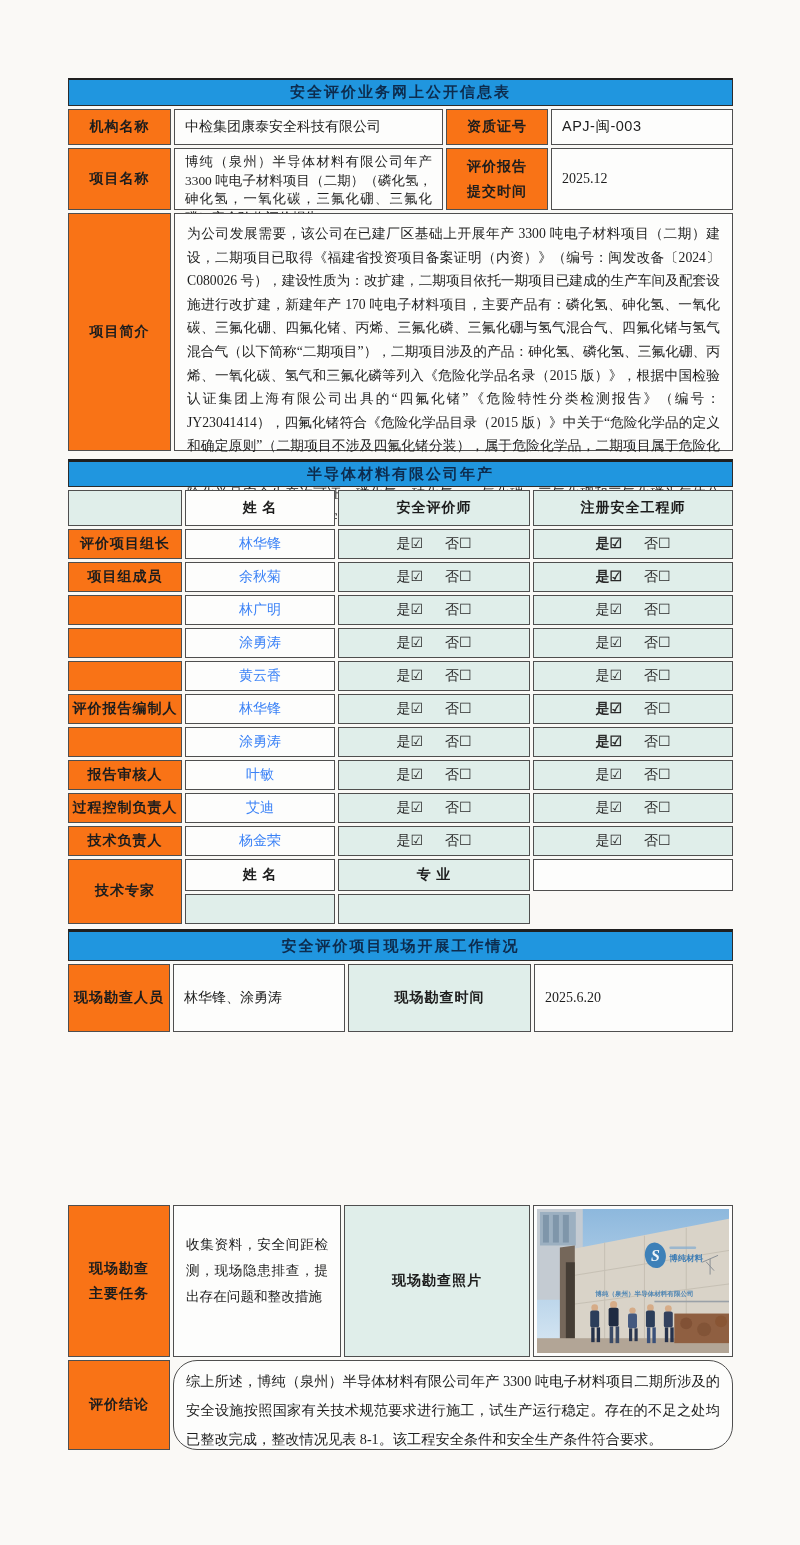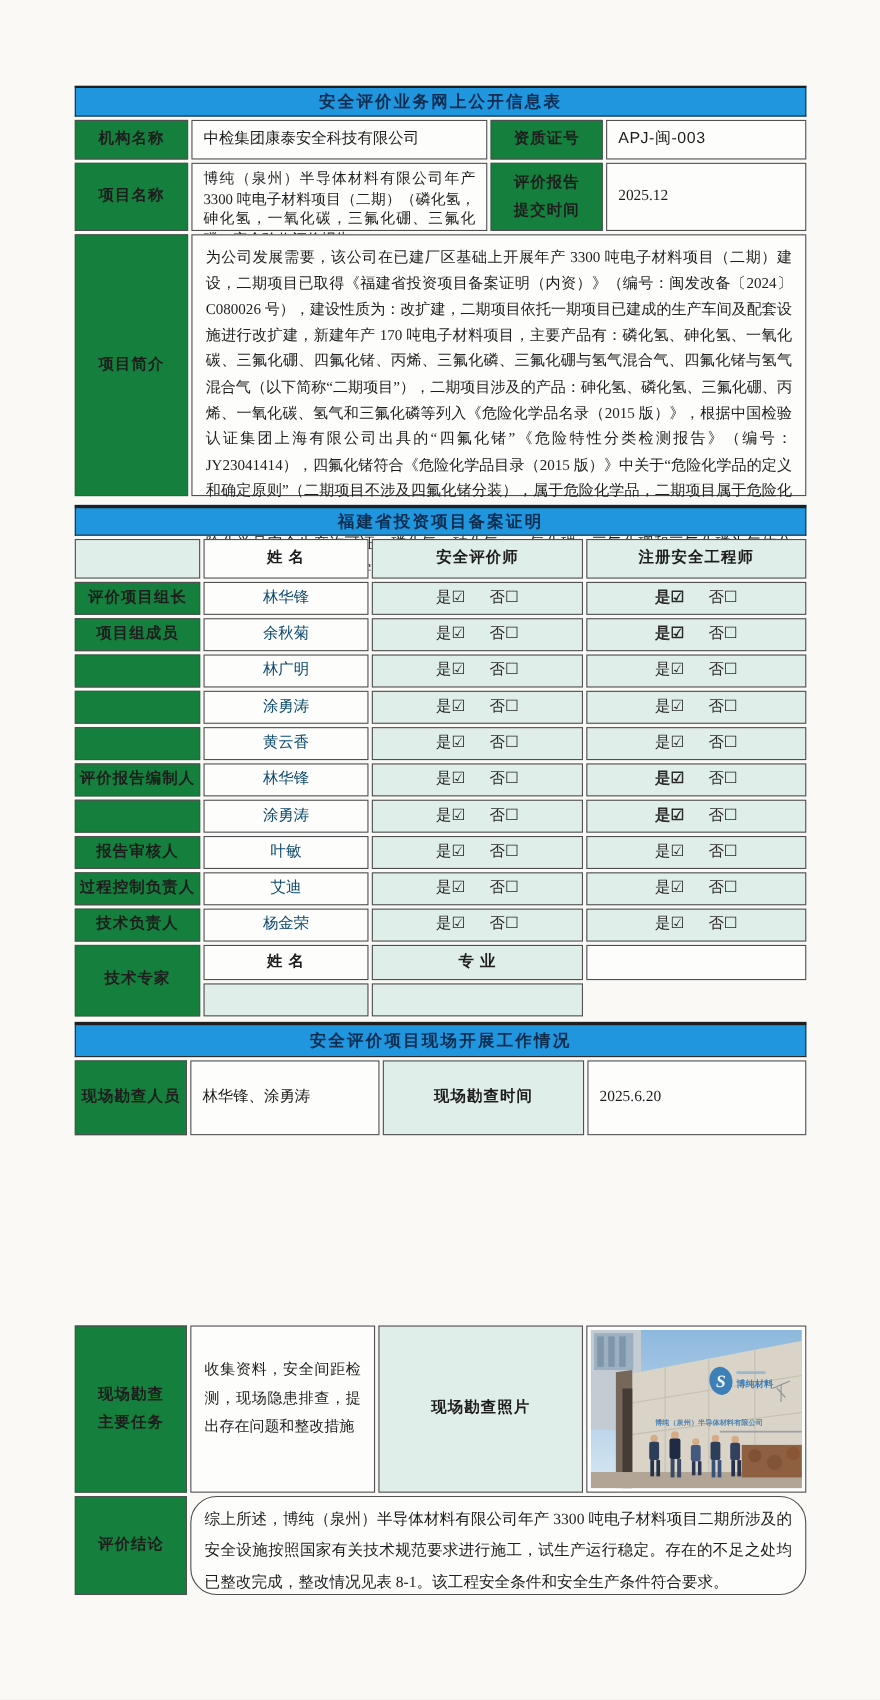--- a/index.html
+++ b/index.html
@@ -21,38 +21,38 @@
     display:flex;align-items:center;justify-content:center;
     font-weight:bold;font-size:15px;color:#0d2c4e;letter-spacing:2px;
   }
   .sec2 .hdrbar,.sec3 .hdrbar{border-top-width:3px;}
 
   .c{
     border:1px solid #4f4f4f;background:#fdfdfc;
     display:flex;align-items:center;justify-content:center;
     font-size:14px;line-height:1.35;
   }
-  .c.light{background:#15803d;}
+  .c.light{background:#f97316;}
   .c.teal{background:#e0eeea;}
   .c.label{font-weight:bold;letter-spacing:1px;}
   .c.vleft{justify-content:flex-start;padding:0 10px;}
   .c.txt{display:block;text-align:justify;}
   .c.col2span{grid-column:2/5;}
   .two-line{flex-direction:column;line-height:1.8;}
 
   .projname{padding:4px 10px;font-size:13.4px;line-height:18.5px;}
   .intro{padding:8px 12px;font-size:13.7px;line-height:23.6px;}
   .tasks{padding:26px 12px;font-size:13.6px;line-height:26px;}
   .conclusion{padding:6px 12px;font-size:14.2px;line-height:29px;border-radius:24px;}
   .sans{font-family:"Liberation Sans","DejaVu Sans",sans-serif;font-size:14.5px;letter-spacing:.5px;}
 
   .chk{gap:22px;color:#2a2a2a;}
   .chk span{white-space:nowrap;font-size:14px;}
   .chk .hv{font-weight:bold;}
-  .namecell{color:#0c4a6e;}
+  .namecell{color:#3b82f6;}
 
   .expert-label{grid-row:span 2;}
 
   .photo-cell{padding:3px;background:#fdfdfc;}
   .photo-cell svg{display:block;width:100%;height:100%;}
 </style>
 </head>
 <body>
 
 <div class="page">
@@ -71,21 +71,21 @@
       <span>评价报告</span>
       <span>提交时间</span>
     </div>
     <div class="c vleft">2025.12</div>
 
     <div class="c light label">项目简介</div>
     <div class="c txt intro col2span">为公司发展需要，该公司在已建厂区基础上开展年产 3300 吨电子材料项目（二期）建设，二期项目已取得《福建省投资项目备案证明（内资）》（编号：闽发改备〔2024〕C080026 号），建设性质为：改扩建，二期项目依托一期项目已建成的生产车间及配套设施进行改扩建，新建年产 170 吨电子材料项目，主要产品有：磷化氢、砷化氢、一氧化碳、三氟化硼、四氟化锗、丙烯、三氟化磷、三氟化硼与氢气混合气、四氟化锗与氢气混合气（以下简称“二期项目”），二期项目涉及的产品：砷化氢、磷化氢、三氟化硼、丙烯、一氧化碳、氢气和三氟化磷等列入《危险化学品名录（2015 版）》，根据中国检验认证集团上海有限公司出具的“四氟化锗”《危险特性分类检测报告》（编号：JY23041414），四氟化锗符合《危险化学品目录（2015 版）》中关于“危险化学品的定义和确定原则”（二期项目不涉及四氟化锗分装），属于危险化学品，二期项目属于危险化学品改建扩项目。其中丙烯提纯、三氟化硼混氢、四氟化锗混氢为生产项目，需办理危险化学品安全生产许可证。磷化氢、砷化氢、一氧化碳、三氟化硼和三氟化磷为气体分装项目，需办理危险化学品经营许可证。</div>
   </div>
 
   <div class="sec sec2">
-    <div class="hdrbar">福建省投资项目备案证明</div>
+    <div class="hdrbar">半导体材料有限公司年产</div>
 
     <div class="c teal"></div>
     <div class="c label">姓  名</div>
     <div class="c teal label">安全评价师</div>
     <div class="c teal label">注册安全工程师</div>
 
     <div class="c light label">评价项目组长</div>
     <div class="c namecell">林华锋</div>
     <div class="c teal chk">
         <span>是☑</span>

